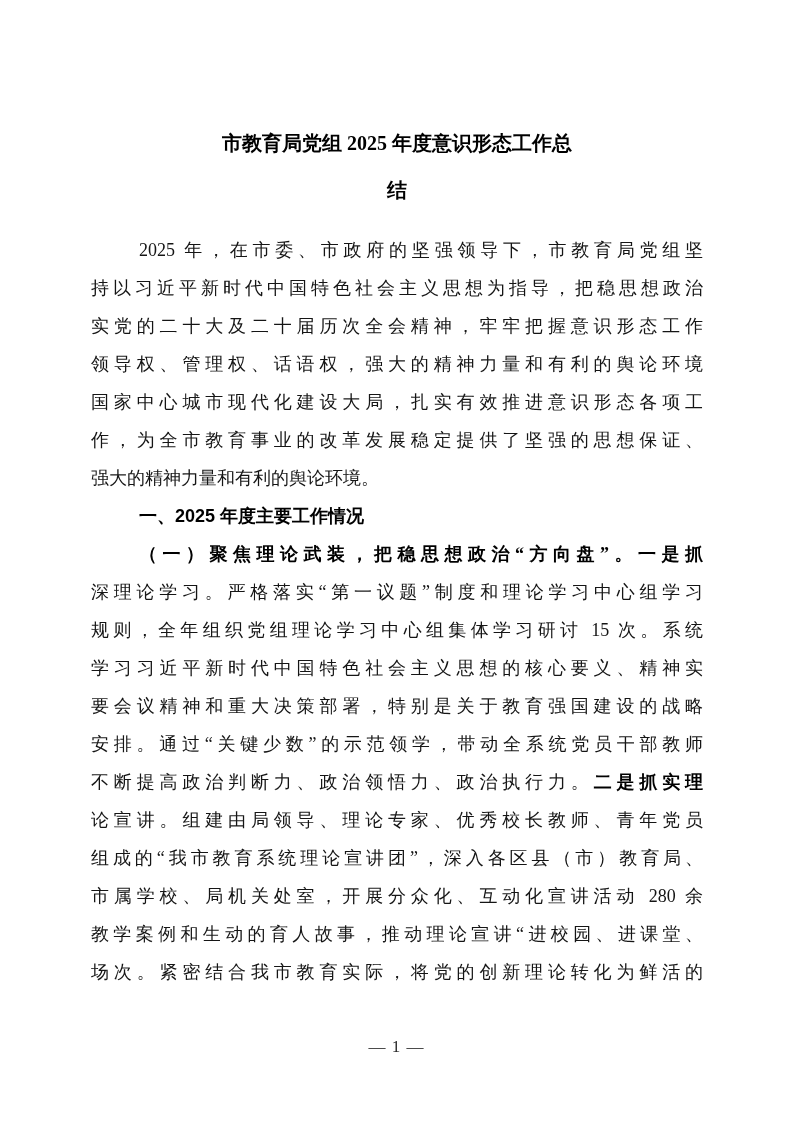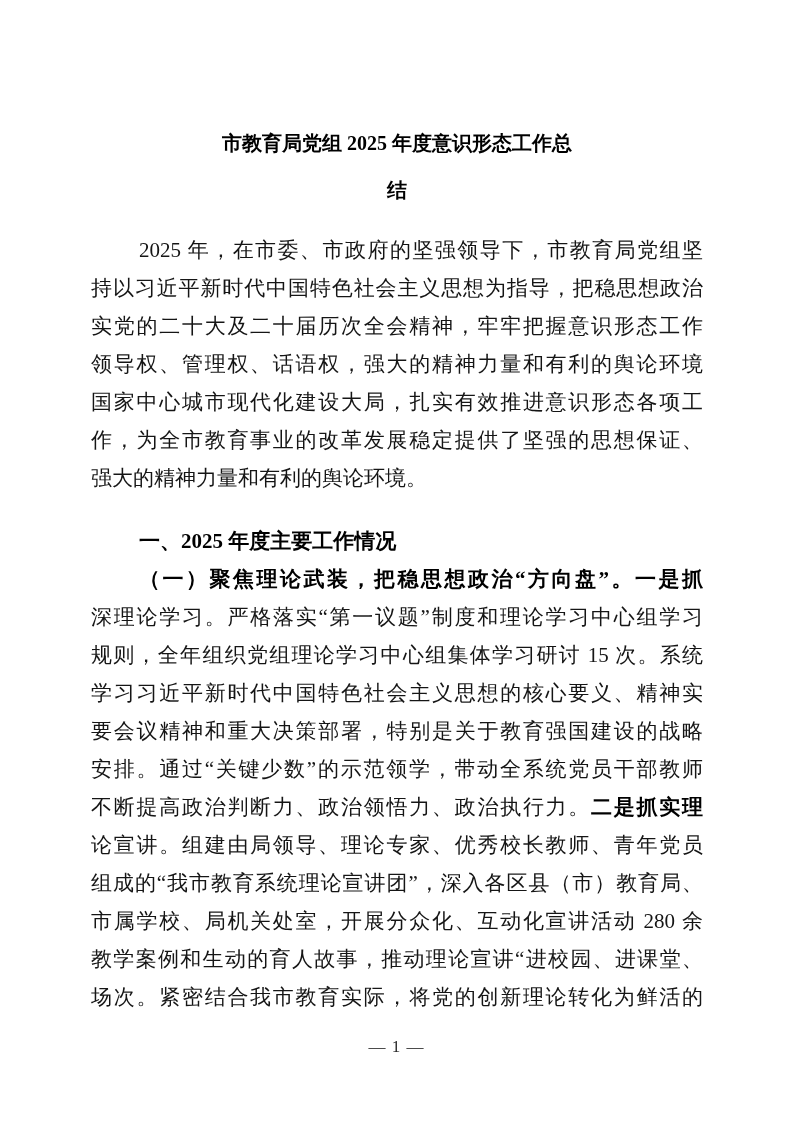--- a/index.html
+++ b/index.html
@@ -9,29 +9,29 @@
     -webkit-font-smoothing:antialiased;
   }
   .page{position:relative;width:793px;height:1122px;overflow:hidden;background:#ffffff;}
   .doc-title{
     position:absolute;left:91px;top:110px;width:612px;
     text-align:center;font-weight:bold;font-size:20px;line-height:47px;
     font-family:"Liberation Serif", serif;color:#000000;margin-top:10px;
   }
   .content{
     position:absolute;left:91px;top:231px;width:612px;
-    font-size:21px;line-height:38px;
+    font-size:18px;line-height:38px;
   }
   .line{
     height:38px;overflow:hidden;
     text-align:justify;text-align-last:justify;
   }
   .line.end{text-align-last:left;}
   .line.indent{text-indent:48px;}
-  .line.heading{font-family:Liberation Serif, serif;font-weight:bold;color:#000000;margin-top:25px;}
+  .line.heading{font-family:Liberation Sans, sans-serif;font-weight:bold;color:#000000;}
   .b{font-weight:bold;color:#000000;}
   .footer{
     position:absolute;left:0;top:1036px;width:793px;
     text-align:center;font-size:17px;line-height:22px;color:#2b2b2b;
     letter-spacing:1px;
   }
 </style>
 </head>
 <body>
 

